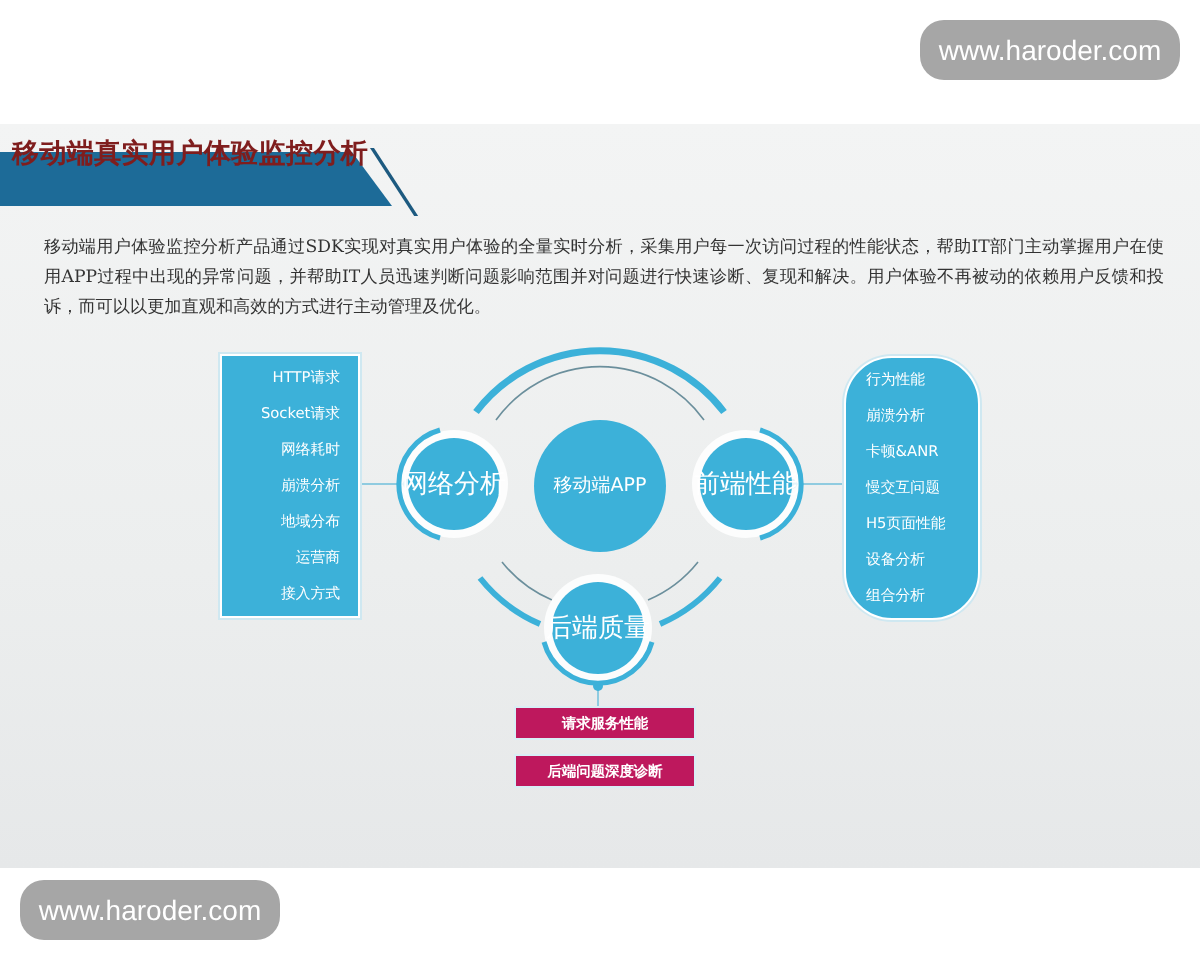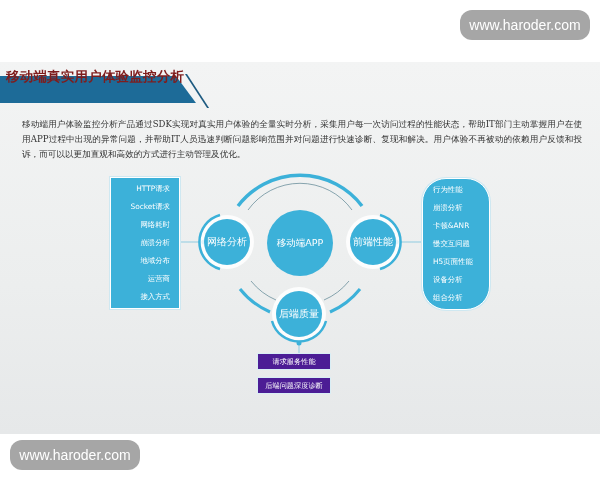--- a/index.html
+++ b/index.html
@@ -12,22 +12,22 @@
   .title-text { position:absolute; left:6px; top:68px; color:#7f1d1d; font-family:"DejaVu Serif","Liberation Serif",serif; font-size:13.5px; font-weight:bold; letter-spacing:0.2px; white-space:nowrap; }
   .title-slash { position:absolute; left:185px; top:74px; width:2px; height:34px; background:#1d5a80; transform:skewX(33deg); transform-origin:top left; }
   .desc { position:absolute; left:22px; top:117px; width:560px; font-family:"DejaVu Serif","Liberation Serif",serif; font-size:8.6px; line-height:15px; color:#333; text-align:justify; }
   .panel { position:absolute; background:#3cb1d9; border:1px solid #ffffff; box-shadow:0 0 0 1px #cfe8f1; }
   .panel-left { left:110px; top:177px; width:68px; height:130px; }
   .panel-right { left:422px; top:178px; width:66px; height:130px;border-radius:24px; }
   .panel-item { position:absolute; color:#ffffff; font-size:7.4px; white-space:nowrap; }
   .panel-left .panel-item { right:9px; }
   .panel-right .panel-item { left:10px; }
   svg.diagram { position:absolute; left:0; top:0; width:600px; height:480px; }
-  .node-label { position:absolute; color:#ffffff; font-size:10px; white-space:nowrap; transform:translate(-50%,-50%); }
-  .sub-box { position:absolute; left:258px; width:72px; height:15px; background:#4c1d95; color:#ffffff; font-size:7.2px; line-height:15px; text-align:center; box-shadow:0 0 0 1px #d9eef5; }
+  .node-label { position:absolute; color:#ffffff; font-size:13px; white-space:nowrap; transform:translate(-50%,-50%); }
+  .sub-box { position:absolute; left:258px; width:89px; height:15px; background:#be185d; color:#ffffff; font-size:7.2px; line-height:15px; text-align:center; box-shadow:0 0 0 1px #d9eef5;font-weight:bold; }
 </style>
 </head>
 <body>
 
 <div class="slide"></div>
 
 <div class="watermark wm-top">www.haroder.com</div>
 
 <div class="title-band"></div>
 <div class="title-slash"></div>

